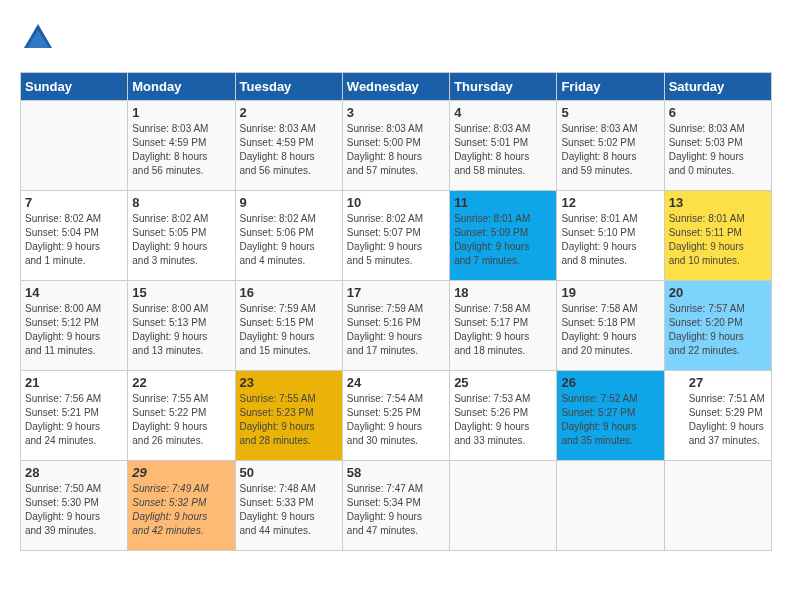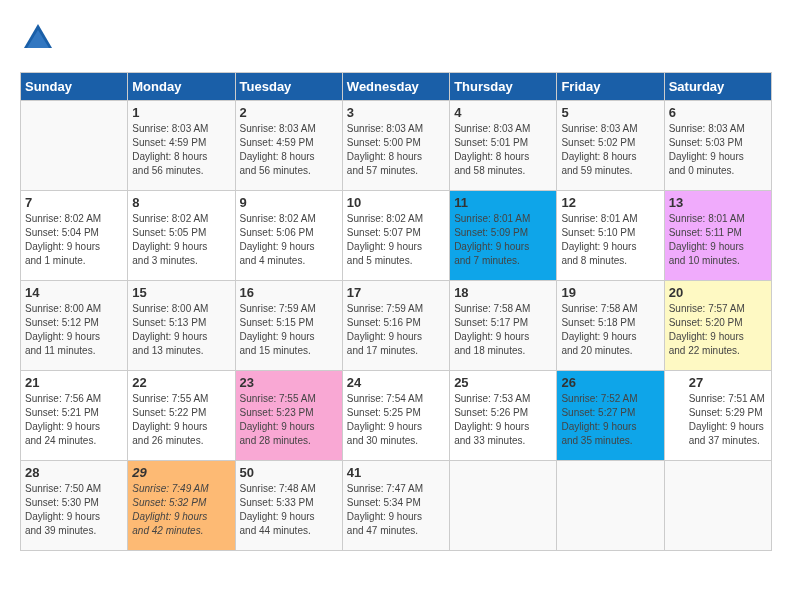--- a/index.html
+++ b/index.html
@@ -160,21 +160,21 @@
           <div class="day-info">Sunrise: 8:02 AM<br>Sunset: 5:07 PM<br>Daylight: 9 hours<br>and 5 minutes.</div>
         </td>
         <td style="background-color: #0ea5e9;">
           <span class="day-num">11</span>
           <div class="day-info">Sunrise: 8:01 AM<br>Sunset: 5:09 PM<br>Daylight: 9 hours<br>and 7 minutes.</div>
         </td>
         <td style="background-color: rgb(255, 255, 255);">
           <span class="day-num">12</span>
           <div class="day-info">Sunrise: 8:01 AM<br>Sunset: 5:10 PM<br>Daylight: 9 hours<br>and 8 minutes.</div>
         </td>
-        <td style="background-color: #f0abfc;">
+        <td style="background-color: #fde047;">
           <span class="day-num">13</span>
           <div class="day-info">Sunrise: 8:01 AM<br>Sunset: 5:11 PM<br>Daylight: 9 hours<br>and 10 minutes.</div>
         </td>
       </tr>
       <tr>
         <td style="background-color: rgb(249, 249, 249);">
           <span class="day-num">14</span>
           <div class="day-info">Sunrise: 8:00 AM<br>Sunset: 5:12 PM<br>Daylight: 9 hours<br>and 11 minutes.</div>
         </td>
         <td style="background-color: rgb(249, 249, 249);">
@@ -190,35 +190,35 @@
           <div class="day-info">Sunrise: 7:59 AM<br>Sunset: 5:16 PM<br>Daylight: 9 hours<br>and 17 minutes.</div>
         </td>
         <td style="background-color: rgb(249, 249, 249);">
           <span class="day-num">18</span>
           <div class="day-info">Sunrise: 7:58 AM<br>Sunset: 5:17 PM<br>Daylight: 9 hours<br>and 18 minutes.</div>
         </td>
         <td style="background-color: rgb(249, 249, 249);">
           <span class="day-num">19</span>
           <div class="day-info">Sunrise: 7:58 AM<br>Sunset: 5:18 PM<br>Daylight: 9 hours<br>and 20 minutes.</div>
         </td>
-        <td style="background-color: #fef9c3;">
+        <td style="background-color: #7dd3fc;">
           <span class="day-num">20</span>
           <div class="day-info">Sunrise: 7:57 AM<br>Sunset: 5:20 PM<br>Daylight: 9 hours<br>and 22 minutes.</div>
         </td>
       </tr>
       <tr>
         <td style="background-color: rgb(255, 255, 255);">
           <span class="day-num">21</span>
           <div class="day-info">Sunrise: 7:56 AM<br>Sunset: 5:21 PM<br>Daylight: 9 hours<br>and 24 minutes.</div>
         </td>
         <td style="background-color: rgb(255, 255, 255);">
           <span class="day-num">22</span>
           <div class="day-info">Sunrise: 7:55 AM<br>Sunset: 5:22 PM<br>Daylight: 9 hours<br>and 26 minutes.</div>
         </td>
-        <td style="background-color: #f9a8d4;">
+        <td style="background-color: #eab308;">
           <span class="day-num">23</span>
           <div class="day-info">Sunrise: 7:55 AM<br>Sunset: 5:23 PM<br>Daylight: 9 hours<br>and 28 minutes.</div>
         </td>
         <td style="background-color: rgb(255, 255, 255);">
           <span class="day-num">24</span>
           <div class="day-info">Sunrise: 7:54 AM<br>Sunset: 5:25 PM<br>Daylight: 9 hours<br>and 30 minutes.</div>
         </td>
         <td style="background-color: rgb(255, 255, 255);">
           <span class="day-num">25</span>
           <div class="day-info">Sunrise: 7:53 AM<br>Sunset: 5:26 PM<br>Daylight: 9 hours<br>and 33 minutes.</div>
@@ -239,21 +239,21 @@
         </td>
         <td style="background-color: #fdba74; font-style: italic;">
           <span class="day-num">29</span>
           <div class="day-info">Sunrise: 7:49 AM<br>Sunset: 5:32 PM<br>Daylight: 9 hours<br>and 42 minutes.</div>
         </td>
         <td style="background-color: rgb(249, 249, 249);">
           <span class="day-num">50</span>
           <div class="day-info">Sunrise: 7:48 AM<br>Sunset: 5:33 PM<br>Daylight: 9 hours<br>and 44 minutes.</div>
         </td>
         <td style="background-color: rgb(249, 249, 249);">
-          <span class="day-num">41</span>
+          <span class="day-num">58</span>
           <div class="day-info">Sunrise: 7:47 AM<br>Sunset: 5:34 PM<br>Daylight: 9 hours<br>and 47 minutes.</div>
         </td>
         <td class="empty" style="background-color: rgb(249, 249, 249);"></td>
         <td class="empty" style="background-color: rgb(249, 249, 249);"></td>
         <td class="empty" style="background-color: rgb(249, 249, 249);"></td>
       </tr>
     </tbody>
 </table>
 
 </body></html>

